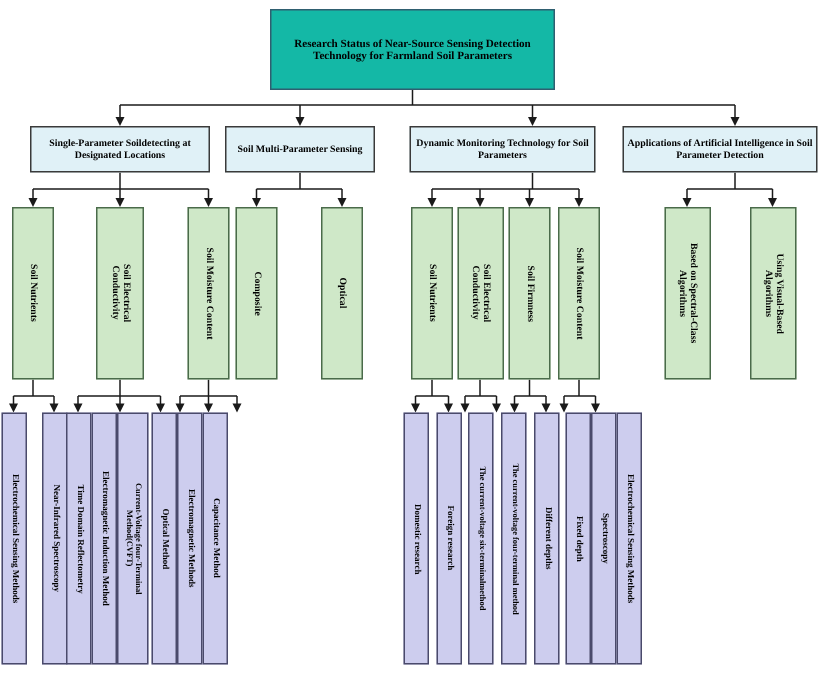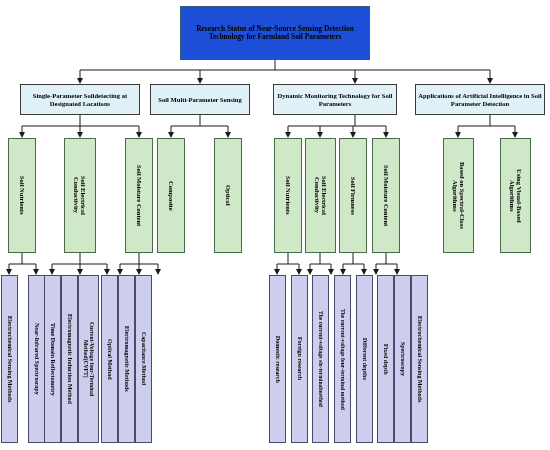--- a/index.html
+++ b/index.html
@@ -9,21 +9,21 @@
     color:#000;
   }
   #canvas{position:absolute;left:0;top:0;width:550px;height:450px;}
   .box{
     position:absolute;box-sizing:border-box;
     border:1px solid #3c3c3c;
     display:flex;align-items:center;justify-content:center;
     text-align:center;font-weight:bold;line-height:1.12;
     overflow:hidden;
   }
-  .root{background:#1d4ed8;border:1px solid #2f5f70;font-size:7.4px;padding:2px;}
+  .root{background:#14b8a6;border:1px solid #2f5f70;font-size:7.4px;padding:2px;}
   .lvl2{background:#e0f1f7;border:1px solid #3a3a3a;font-size:6.6px;padding:1px;}
   .green{background:#cfe8c8;border:1px solid #4a6b4a;}
   .purple{background:#cdcdee;border:1px solid #4a4a6b;}
   .vert{
     writing-mode:vertical-rl;text-orientation:mixed;
     white-space:pre-line;font-size:6.5px;font-weight:bold;
     line-height:1.15;letter-spacing:0px;
   }
   .vert.small{font-size:6.0px;}
   .vert.xsmall{font-size:5.6px;}

